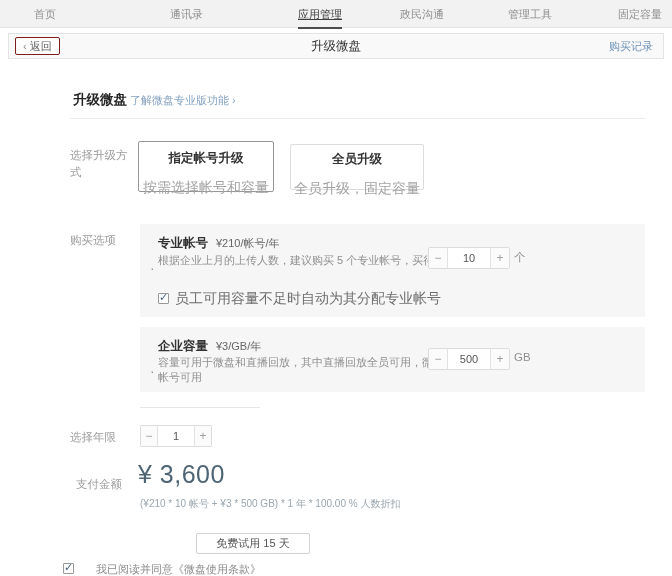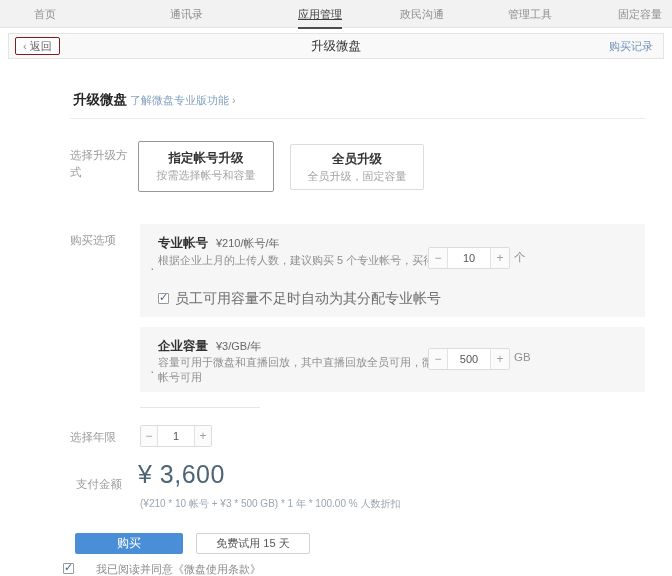--- a/index.html
+++ b/index.html
@@ -25,21 +25,21 @@
   .heading-divider { position:absolute; left:70px; top:118px; width:575px; height:1px; background:#ececec; }
 
   .form-label { position:absolute; left:70px; width:68px; font-size:11.5px; color:#9c9c9c; line-height:17px; }
 
   
   .mode-card { position:absolute; background:#fff; border-radius:2px; text-align:center; cursor:pointer; }
   .mode-card.selected { left:138px; top:141px; width:136px; height:51px; border:1px solid #979797; }
   .mode-card.plain { left:290px; top:144px; width:134px; height:46px; border:1px solid #dcdcdc; }
   .mode-card .mode-title { font-size:12.5px; font-weight:bold; color:#333; margin-top:8px; }
   .mode-card.plain .mode-title { margin-top:6px; }
-  .mode-card .mode-sub { font-size:11px; color:#a3a3a3; margin-top:1px; }
+  .mode-card .mode-sub { font-size:14px; color:#a3a3a3; margin-top:12px; }
 
   
   .opt-box { position:absolute; left:140px; width:505px; background:#f6f6f6; }
   .opt-box.box1 { top:224px; height:93px; }
   .opt-box.box2 { top:327px; height:65px; }
   .opt-title { position:absolute; left:18px; top:11px; font-size:12.5px; font-weight:bold; color:#333; white-space:nowrap; }
   .opt-price { font-weight:normal; font-size:11px; color:#666; margin-left:8px; }
   .opt-bullet { position:absolute; left:10px; top:36px; font-size:14px; color:#8f8f8f; }
   .opt-desc { position:absolute; left:18px; top:29px; width:335px; font-size:11px; color:#8f8f8f; line-height:15px; }
   .opt-box.box2 .opt-desc { width:320px; top:28px; }
@@ -145,19 +145,18 @@
   <div class="stepper years-stepper" style="position:absolute;">
     <span class="st-btn st-minus">−</span>
     <span class="st-value">1</span>
     <span class="st-btn st-plus">+</span>
   </div>
 
   <div class="form-label" style="top:476px;margin-left:6px;">支付金额</div>
   <div class="amount">¥ 3,600</div>
   <div class="formula">(¥210 * 10 帐号 + ¥3 * 500 GB) * 1 年 * 100.00 % 人数折扣</div>
 
-  <div class="buy-btn">购买</div>
   <div class="trial-btn">免费试用 15 天</div>
   <div class="agreement">
     <span class="checkbox checked"></span><span class="cb-label">我已阅读并同意《微盘使用条款》</span>
   </div>
 
 </div>
 
 </body></html>

